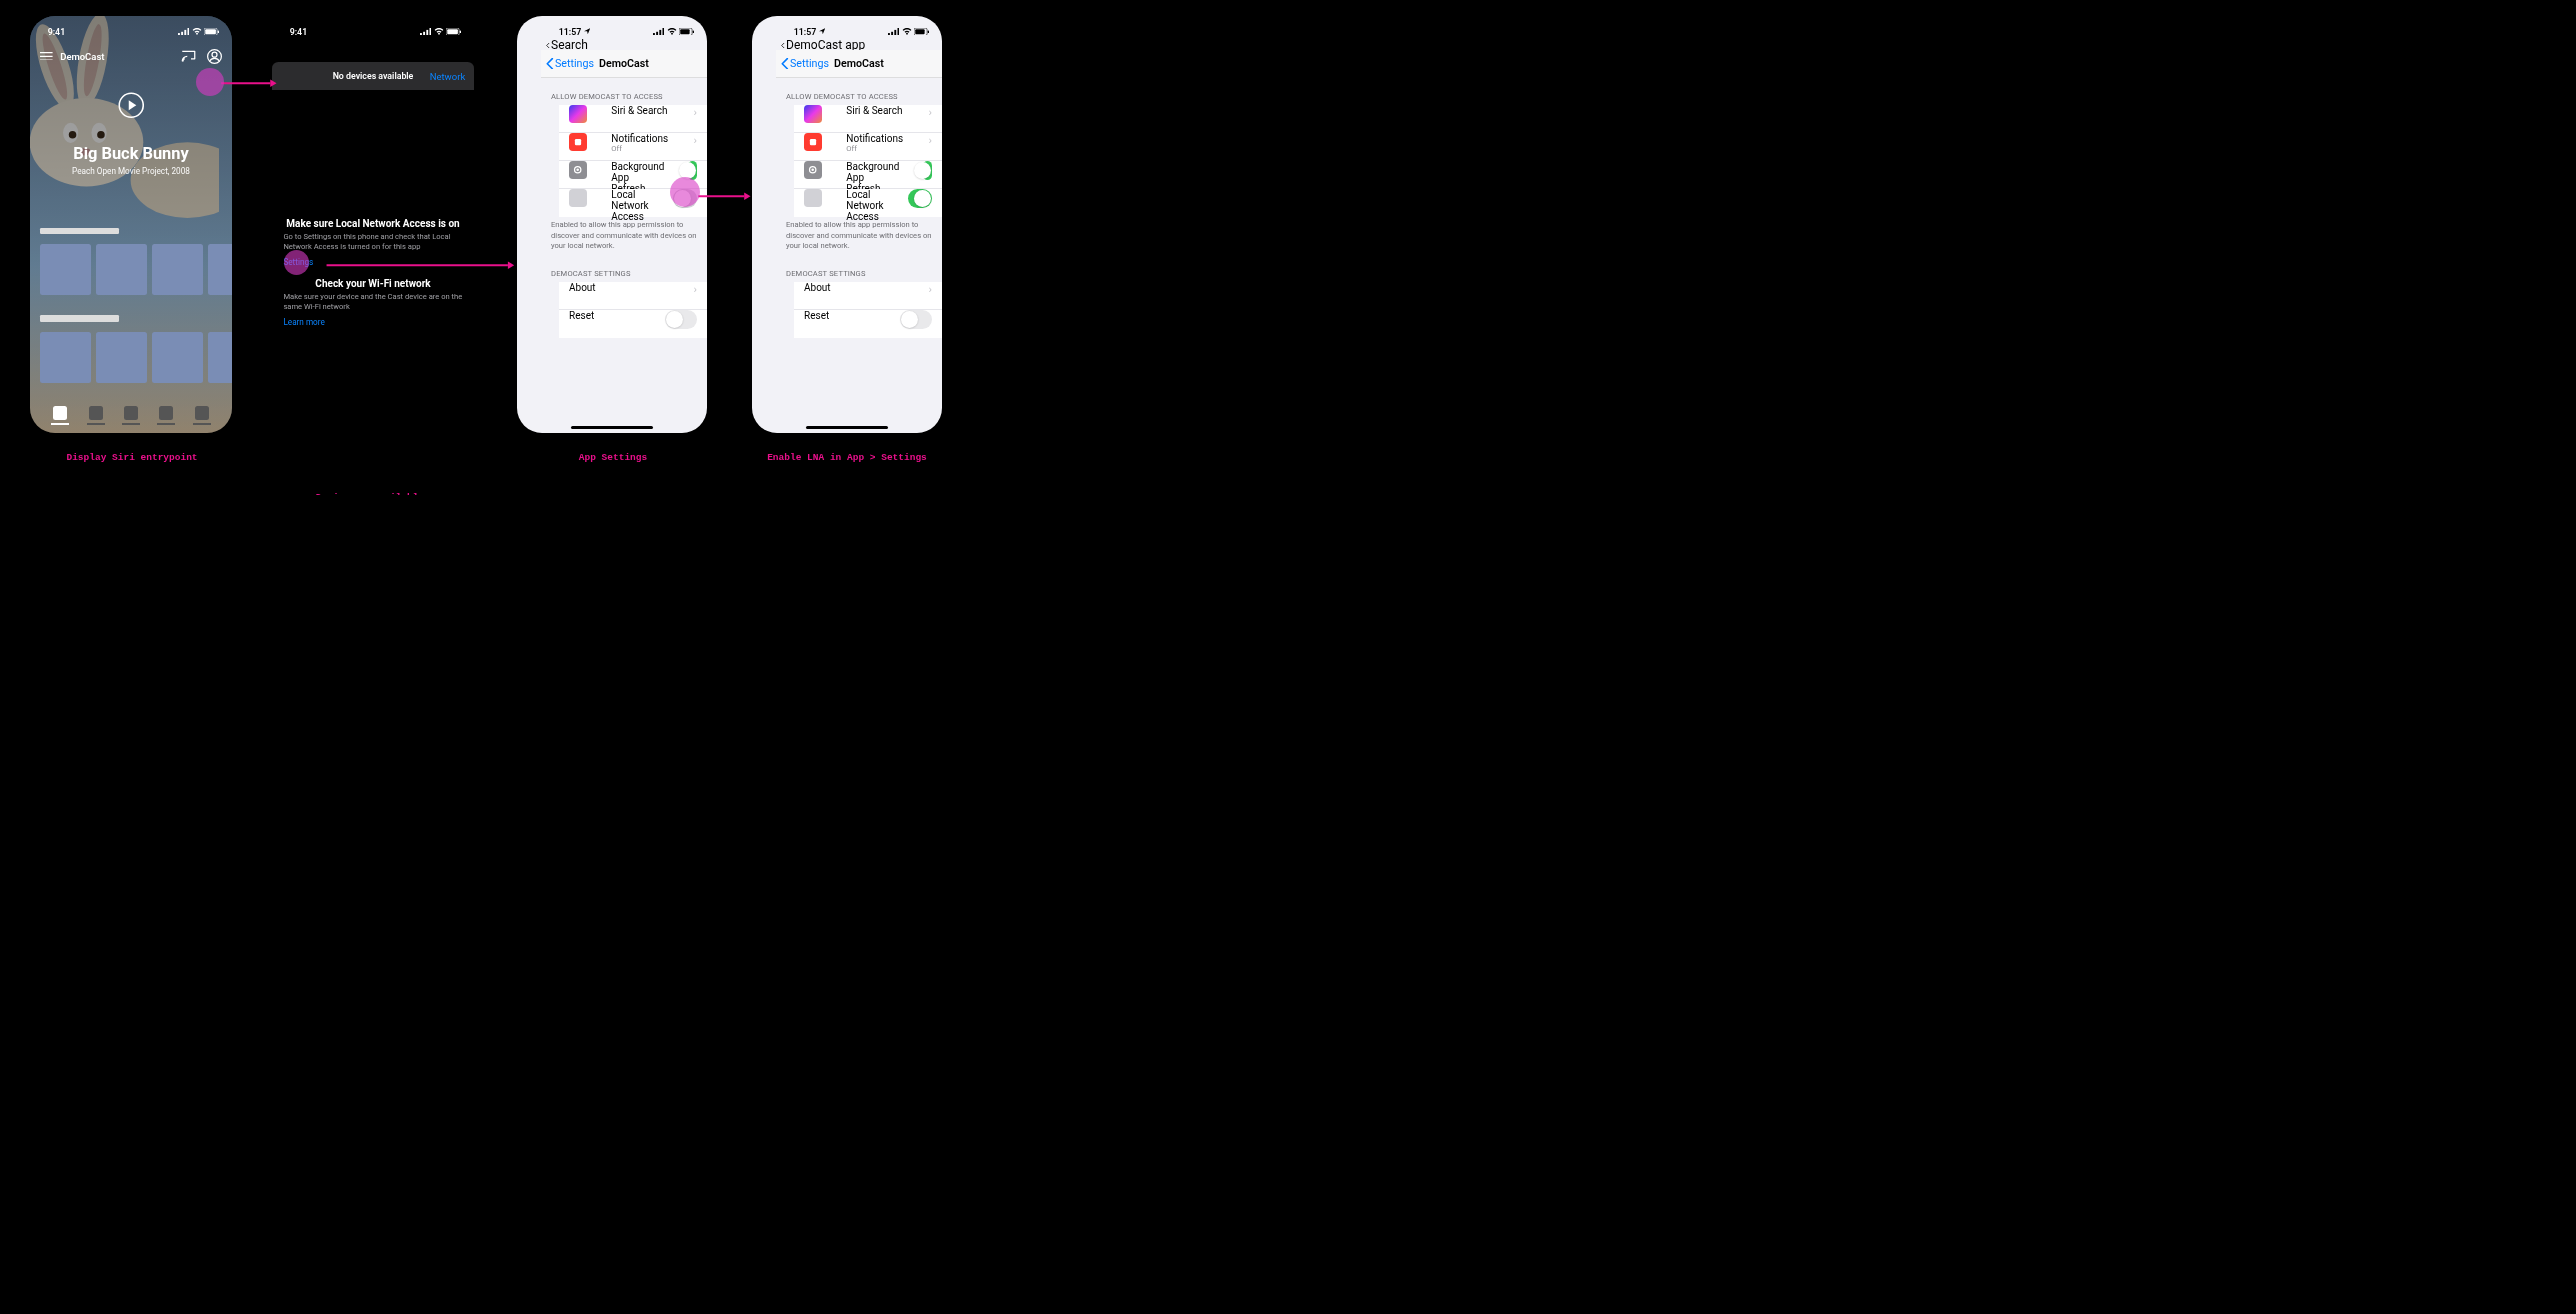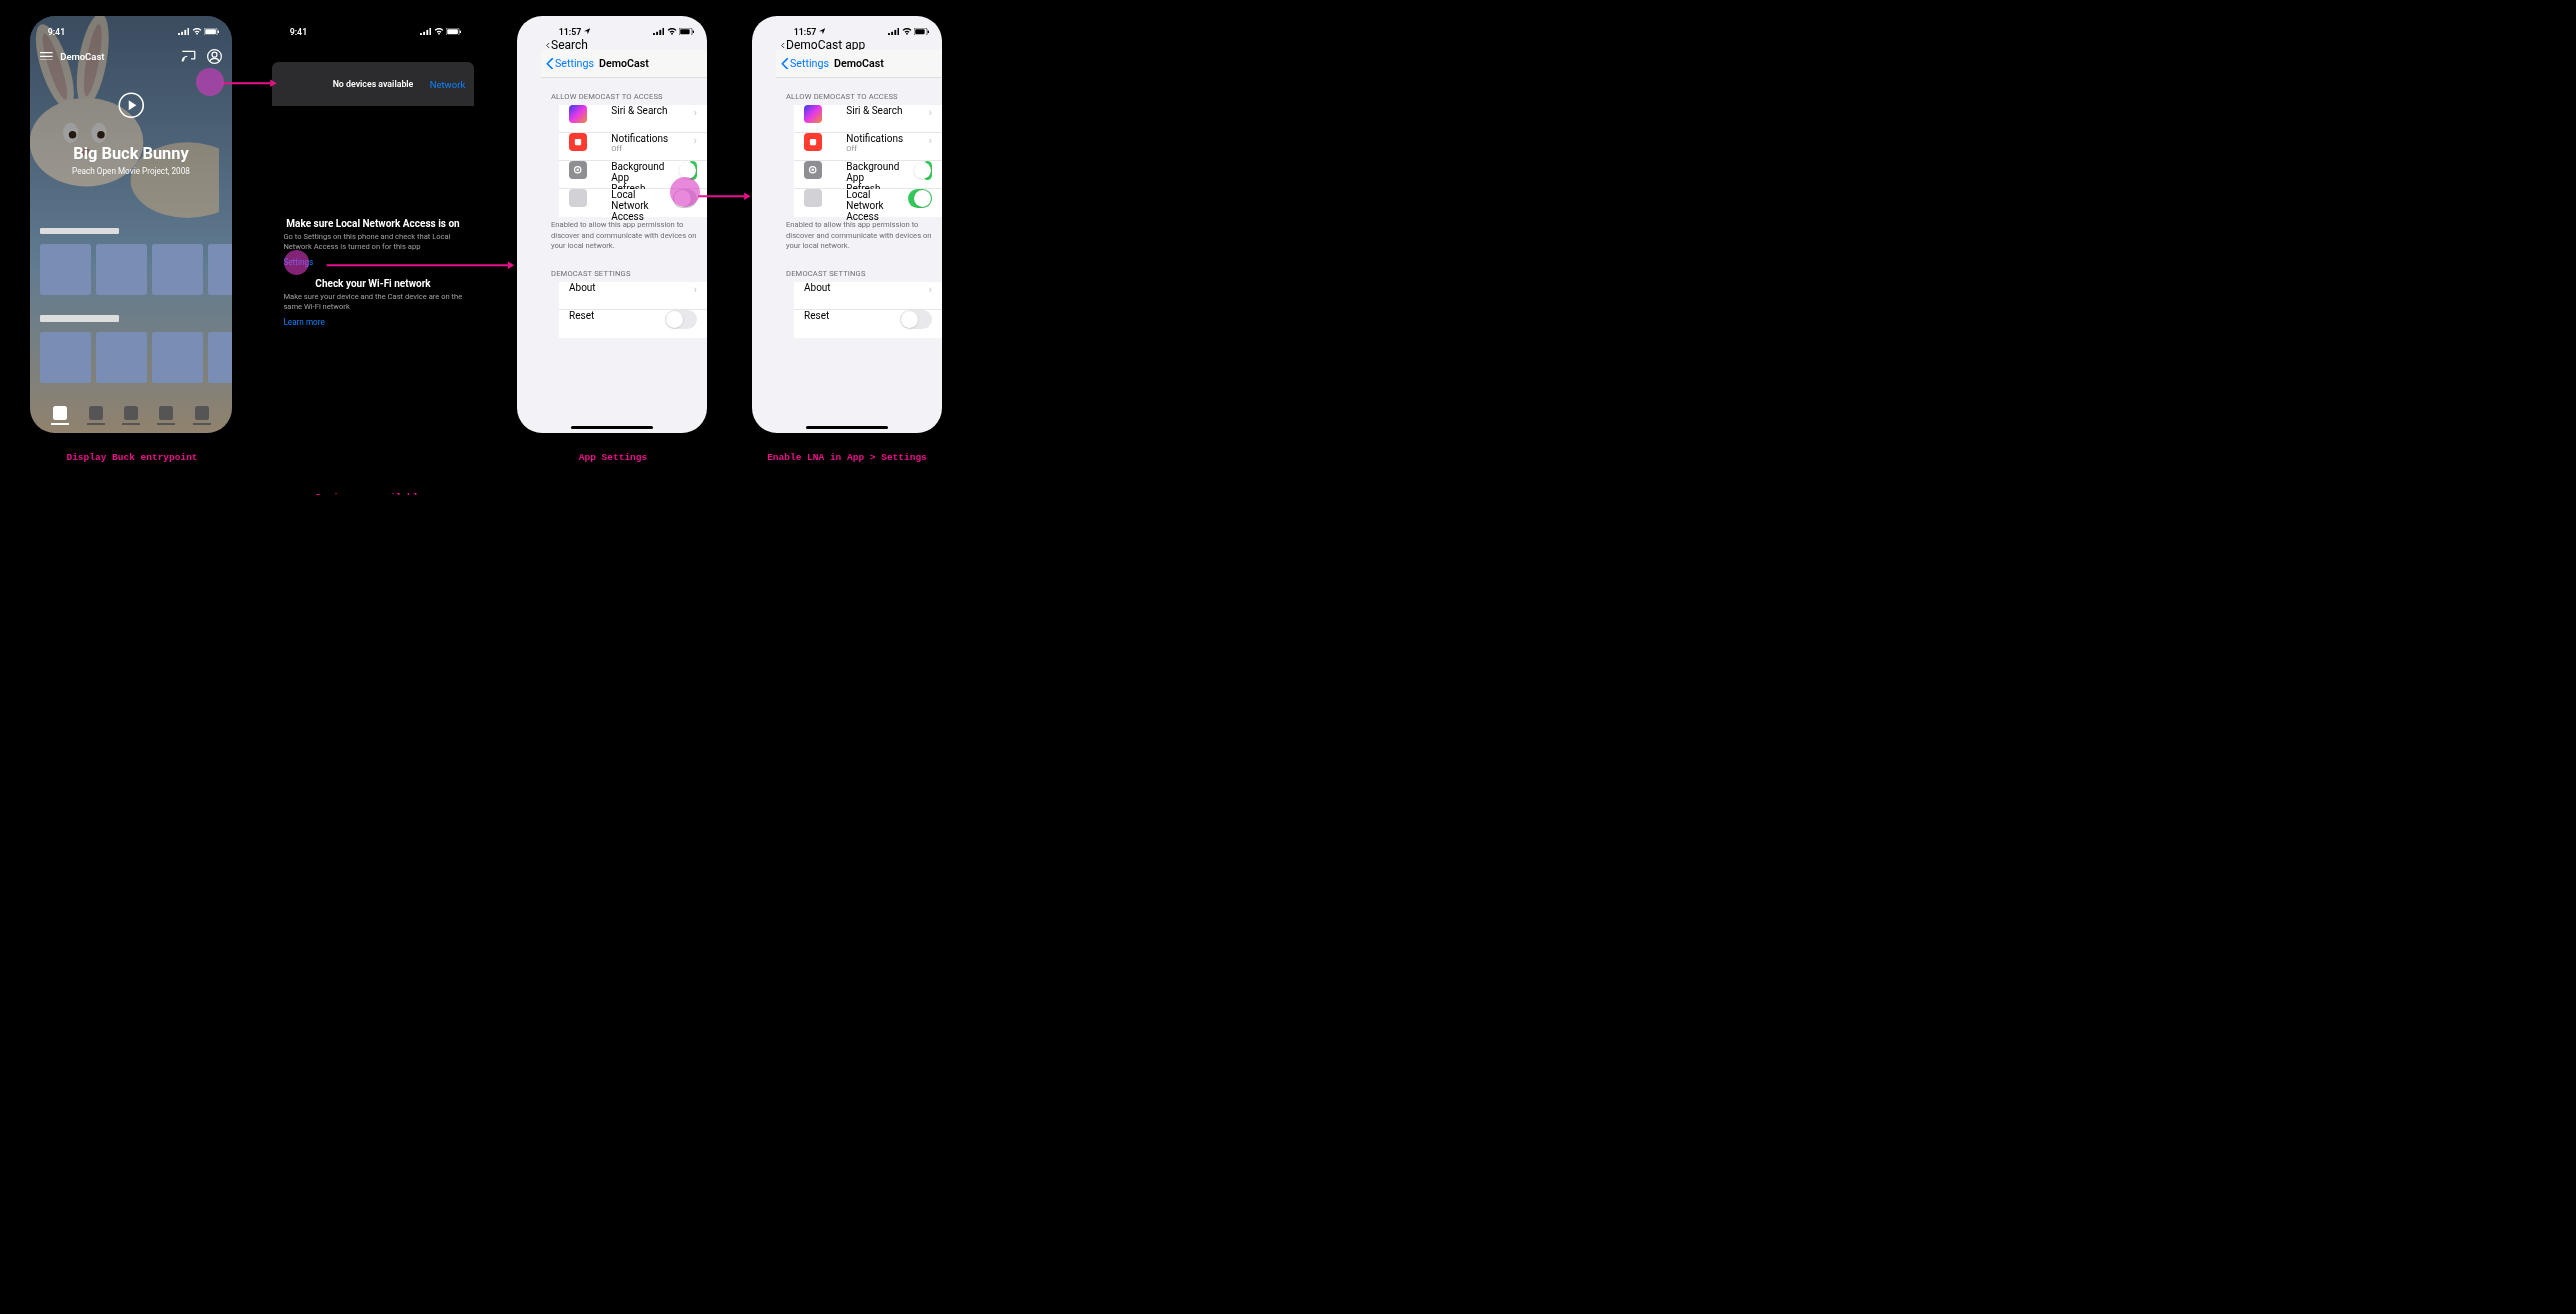--- a/index.html
+++ b/index.html
@@ -48,21 +48,21 @@
   .p1-tile{width:51px;height:51px;background:#7a8db5;border-radius:2.5px;flex-shrink:0;}
   .p1-tabs{position:absolute;bottom:2.5px;left:0;right:0;height:35px;display:flex;align-items:center;justify-content:space-around;padding:0 12.6px;}
   .p1-tab{width:14px;height:14px;border-radius:2.5px;background:#555;position:relative;}
   .p1-tab.active{background:#fff;}
   .p1-tab::after{content:"";position:absolute;bottom:-5px;left:-1.9px;right:-1.9px;height:1.9px;background:#555;}
   .p1-tab.active::after{background:#fff;}
   .bunny{position:absolute;inset:0;overflow:hidden;border-radius:0;}
   .bunny-sky{position:absolute;inset:0;background:linear-gradient(180deg,#6b8aad 0%,#8ab0cf 60%,#b5a388 100%);}
 
   
-  .p2-sheet{position:absolute;top:46px;left:0;right:0;background:#2c2c2e;height:44px;display:flex;align-items:center;justify-content:center;border-radius:6.3px 6.3px 0 0;}
+  .p2-sheet{position:absolute;top:46px;left:0;right:0;background:#2c2c2e;height:28px;display:flex;align-items:center;justify-content:center;border-radius:6.3px 6.3px 0 0;}
   .p2-sheet-title{color:#fff;font-size:8.8px;font-weight:600;}
   .p2-cancel{position:absolute;right:8.8px;color:#0a84ff;font-size:9.5px;}
   .p2-body{position:absolute;top:202px;left:11.4px;right:11.4px;color:#fff;}
   .p2-h{font-size:10px;font-weight:700;margin-bottom:2.5px;text-align:center;}
   .p2-p{font-size:7.6px;color:#a0a0a5;line-height:1.35;margin-bottom:3.8px;}
   .p2-link{font-size:8.2px;color:#0a84ff;display:inline-block;position:relative;}
 
   .big-arrow{stroke:#e9108b;stroke-width:3;fill:none;}
   .arrow-head{fill:#e9108b;}
 </style>
@@ -399,17 +399,17 @@
 </svg>
 <svg class="arrow" style="left:326px;top:259px;" width="190" height="12.6" viewBox="0 0 300 20">
   <line x1="0" y1="10" x2="288" y2="10" class="big-arrow"></line>
   <path d="M288 4l10 6-10 6z" class="arrow-head"></path>
 </svg>
 <svg class="arrow" style="left:698px;top:190px;" width="54" height="12.6" viewBox="0 0 85 20">
   <line x1="0" y1="10" x2="73" y2="10" class="big-arrow"></line>
   <path d="M73 4l10 6-10 6z" class="arrow-head"></path>
 </svg>
 
-<div class="caption" style="left:37px;top:452px;">Display Buck entrypoint</div>
+<div class="caption" style="left:37px;top:452px;">Display Siri entrypoint</div>
 <div class="caption" style="left:275px;top:452px;margin-top:40px;">Devices unavailable</div>
 <div class="caption" style="left:518px;top:452px;">App Settings</div>
 <div class="caption" style="left:752px;top:452px;">Enable LNA in App &gt; Settings</div>
 
 
 </body></html>

